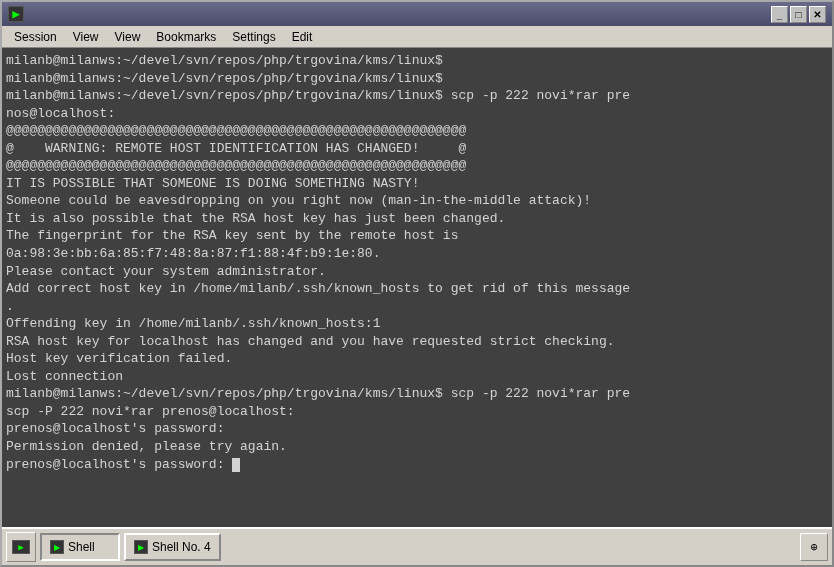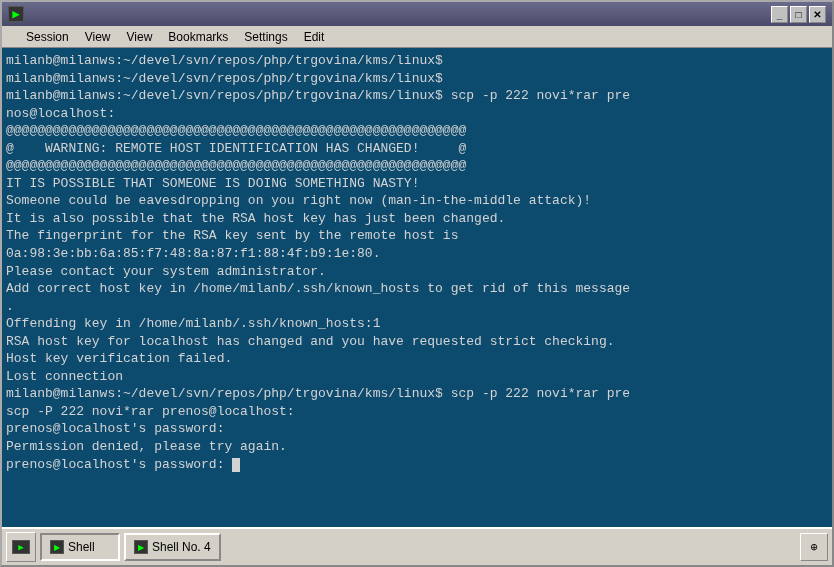--- a/index.html
+++ b/index.html
@@ -77,40 +77,40 @@
       font-weight: bold;
       color: #000;
     }
 
     .menubar {
       background: #d4d0c8;
       border-bottom: 1px solid #888;
       display: flex;
       align-items: center;
       height: 22px;
-      padding: 0 16px;
+      padding: 0 4px;
       font-family: sans-serif;
       font-size: 12px;
       flex-shrink: 0;
     }
 
     .menu-item {
       padding: 2px 8px;
       cursor: pointer;
       height: 100%;
       display: flex;
       align-items: center;
     }
 
     
     .terminal-container {
       flex: 1;
       display: flex;
       overflow: hidden;
-      background: #0c4a6e;
+      background: #404040;
     }
 
     .terminal-content {
       flex: 1;
       overflow-y: scroll;
       padding: 4px 4px;
       color: #d3d3d3;
       font-size: 13px;
       line-height: 1.35;
       white-space: pre-wrap;

